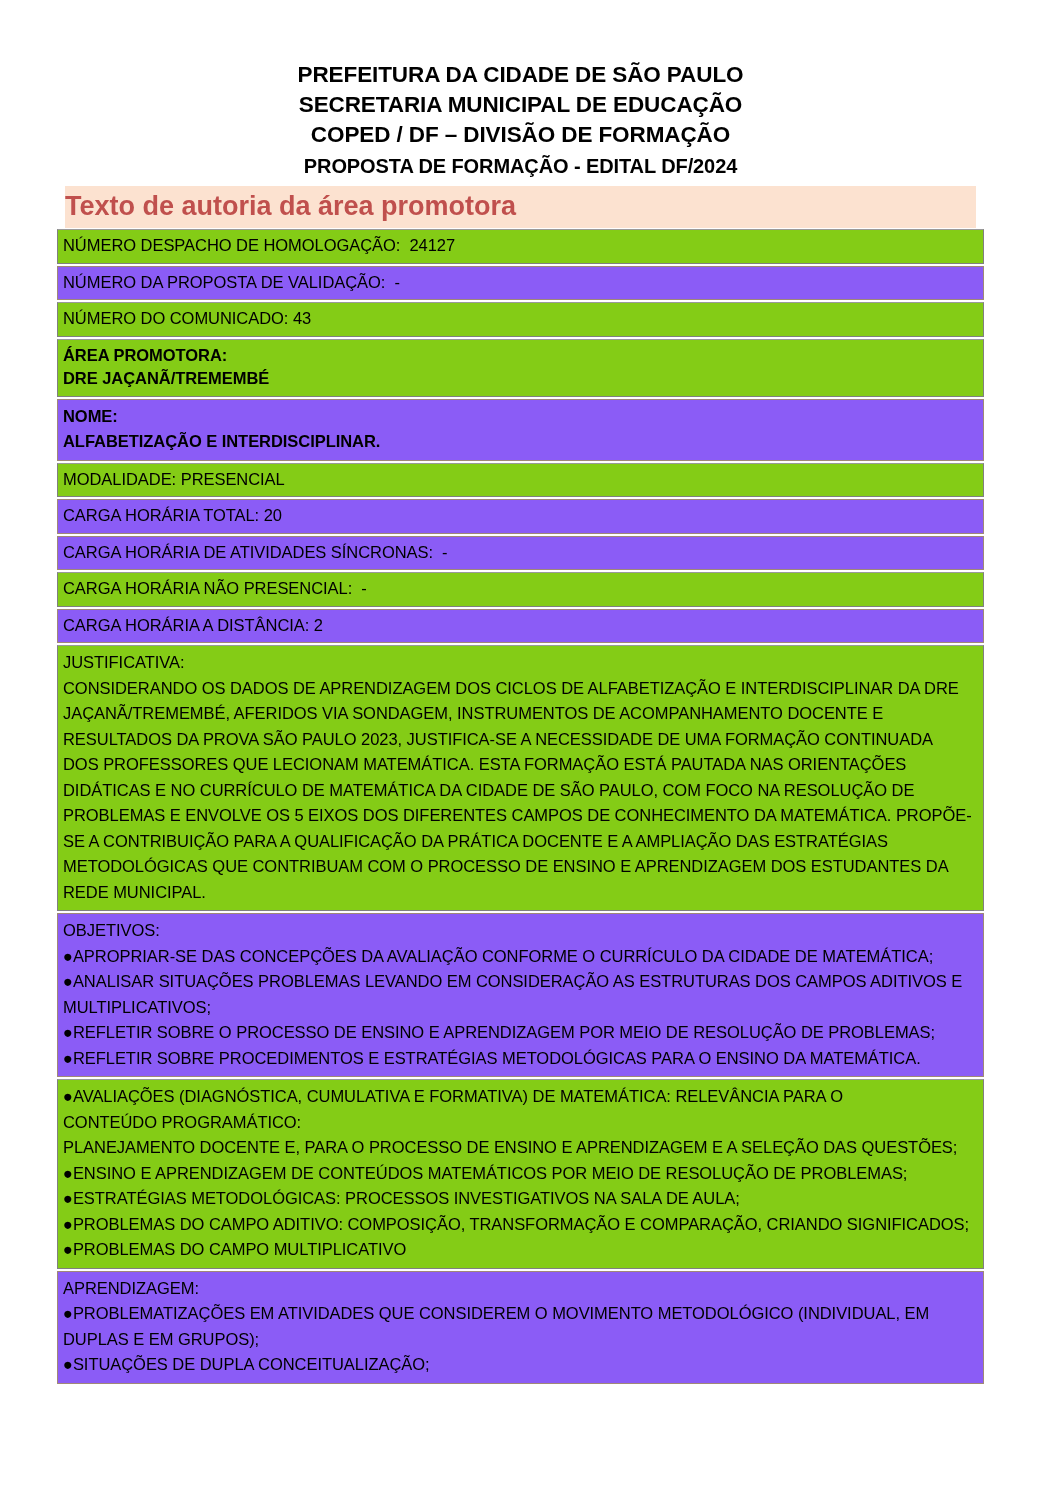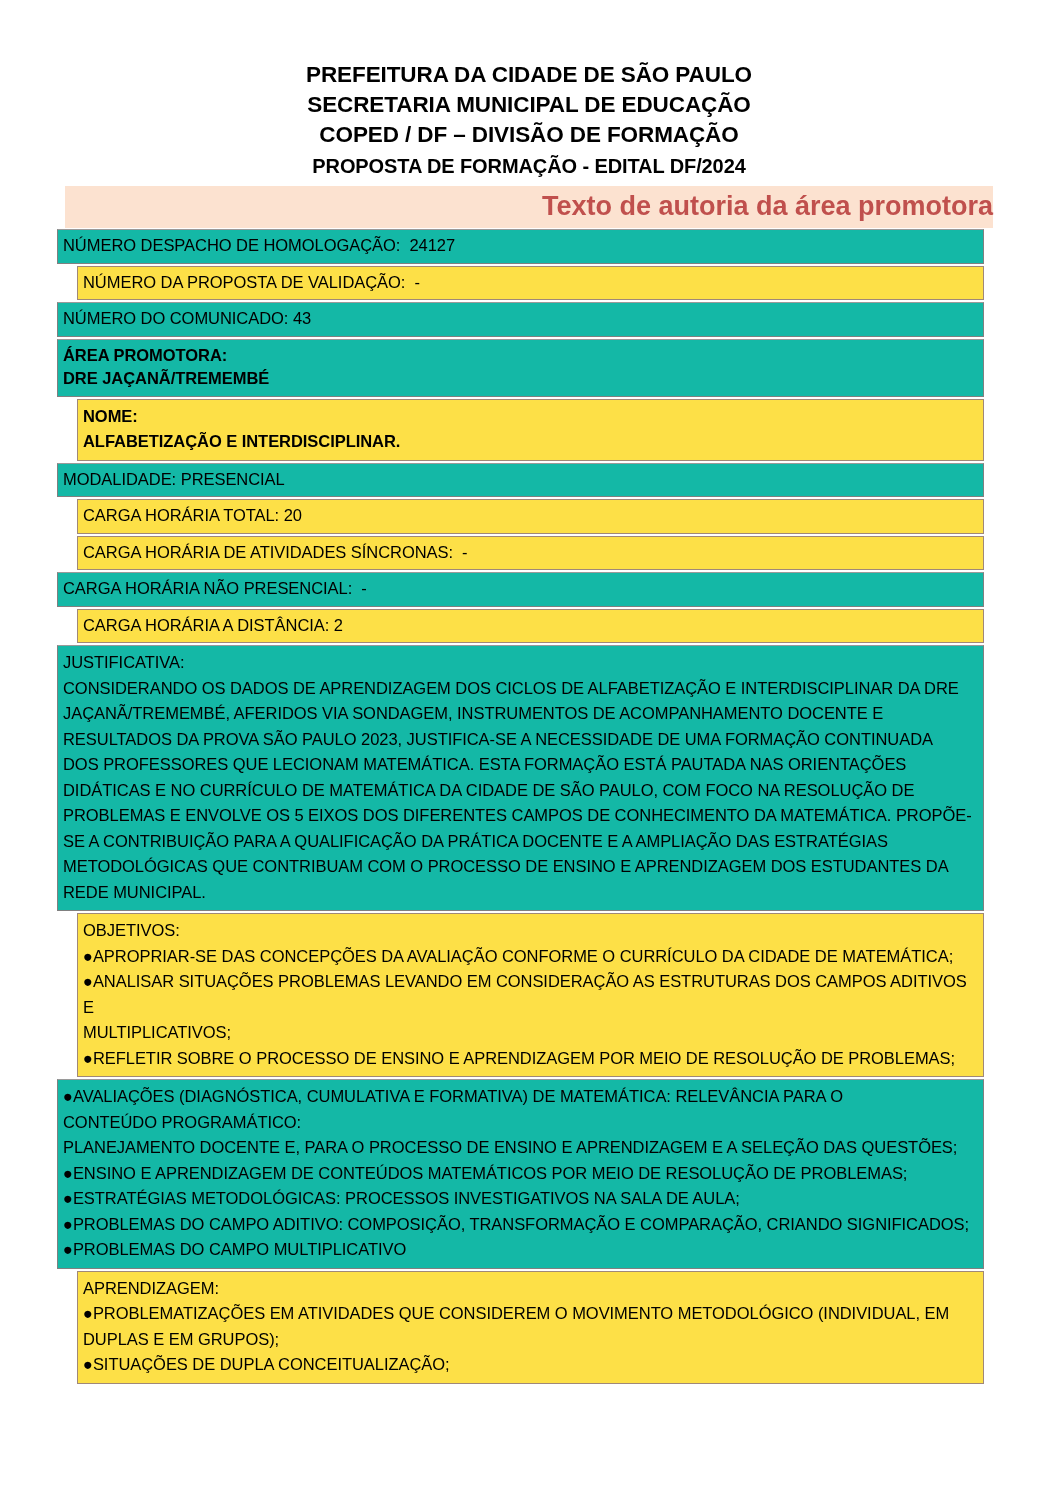--- a/index.html
+++ b/index.html
@@ -13,21 +13,21 @@
     font-family: "Liberation Sans", sans-serif;
     color: #000000;
     overflow: hidden;
   }
 
   .page {
     position: relative;
     width: 1058px;
     height: 1056px;
     box-sizing: border-box;
-    padding: 60px 57px 0 57px;
+    padding: 60px 74px 0 57px;
   }
 
   
   .doc-header {
     text-align: center;
     margin: 0 0 4px 0;
   }
   .doc-header .hline {
     font-weight: bold;
     font-size: 22.5px;
@@ -37,46 +37,45 @@
   }
   .doc-header .hline.big {
     font-size: 20px;
     line-height: 32px;
   }
 
   
   .banner {
     margin: 2px 8px 1px 8px;
     background: #FCE2D0;
-    text-align: right;
+    text-align: left;
     padding: 4px 0 6px 0;
   }
   .banner-title {
     color: #C0504D;
     font-weight: bold;
     font-size: 27px;
     line-height: 32px;
   }
 
   
   .rows {
     width: 927px;
   }
   .row {
     box-sizing: border-box;
     border: 1px solid #808080;
     border-top: 1px solid #9a9a9a;
     padding: 4px 5px 5px 5px;
     margin-bottom: 2px;
-    background: #14b8a6;
+    background: #84cc16;
   }
   .row.shaded {
-    background: #fde047;
+    background: #8b5cf6;
     border-color: #a08878;
-    margin-left: 20px;
   }
   .row .line {
     font-size: 16.5px;
     line-height: 23.5px;
     white-space: pre-wrap;
     letter-spacing: -0.05px;
   }
   .row.bold .line {
     font-weight: bold;
   }
@@ -147,20 +146,21 @@
         <div class="line">SE A CONTRIBUIÇÃO PARA A QUALIFICAÇÃO DA PRÁTICA DOCENTE E A AMPLIAÇÃO DAS ESTRATÉGIAS</div>
         <div class="line">METODOLÓGICAS QUE CONTRIBUAM COM O PROCESSO DE ENSINO E APRENDIZAGEM DOS ESTUDANTES DA</div>
         <div class="line">REDE MUNICIPAL.</div>
       </div>
       <div class="row shaded block">
         <div class="line">OBJETIVOS:</div>
         <div class="line bullet">●APROPRIAR-SE DAS CONCEPÇÕES DA AVALIAÇÃO CONFORME O CURRÍCULO DA CIDADE DE MATEMÁTICA;</div>
         <div class="line bullet">●ANALISAR SITUAÇÕES PROBLEMAS LEVANDO EM CONSIDERAÇÃO AS ESTRUTURAS DOS CAMPOS ADITIVOS E</div>
         <div class="line">MULTIPLICATIVOS;</div>
         <div class="line bullet">●REFLETIR SOBRE O PROCESSO DE ENSINO E APRENDIZAGEM POR MEIO DE RESOLUÇÃO DE PROBLEMAS;</div>
+        <div class="line bullet">●REFLETIR SOBRE PROCEDIMENTOS E ESTRATÉGIAS METODOLÓGICAS PARA O ENSINO DA MATEMÁTICA.</div>
       </div>
       <div class="row block">
         <div class="line bullet">●AVALIAÇÕES (DIAGNÓSTICA, CUMULATIVA E FORMATIVA) DE MATEMÁTICA: RELEVÂNCIA PARA O</div>
         <div class="line">CONTEÚDO PROGRAMÁTICO:</div>
         <div class="line">PLANEJAMENTO DOCENTE E, PARA O PROCESSO DE ENSINO E APRENDIZAGEM E A SELEÇÃO DAS QUESTÕES;</div>
         <div class="line bullet">●ENSINO E APRENDIZAGEM DE CONTEÚDOS MATEMÁTICOS POR MEIO DE RESOLUÇÃO DE PROBLEMAS;</div>
         <div class="line bullet">●ESTRATÉGIAS METODOLÓGICAS: PROCESSOS INVESTIGATIVOS NA SALA DE AULA;</div>
         <div class="line bullet">●PROBLEMAS DO CAMPO ADITIVO: COMPOSIÇÃO, TRANSFORMAÇÃO E COMPARAÇÃO, CRIANDO SIGNIFICADOS;</div>
         <div class="line bullet">●PROBLEMAS DO CAMPO MULTIPLICATIVO</div>
       </div>

